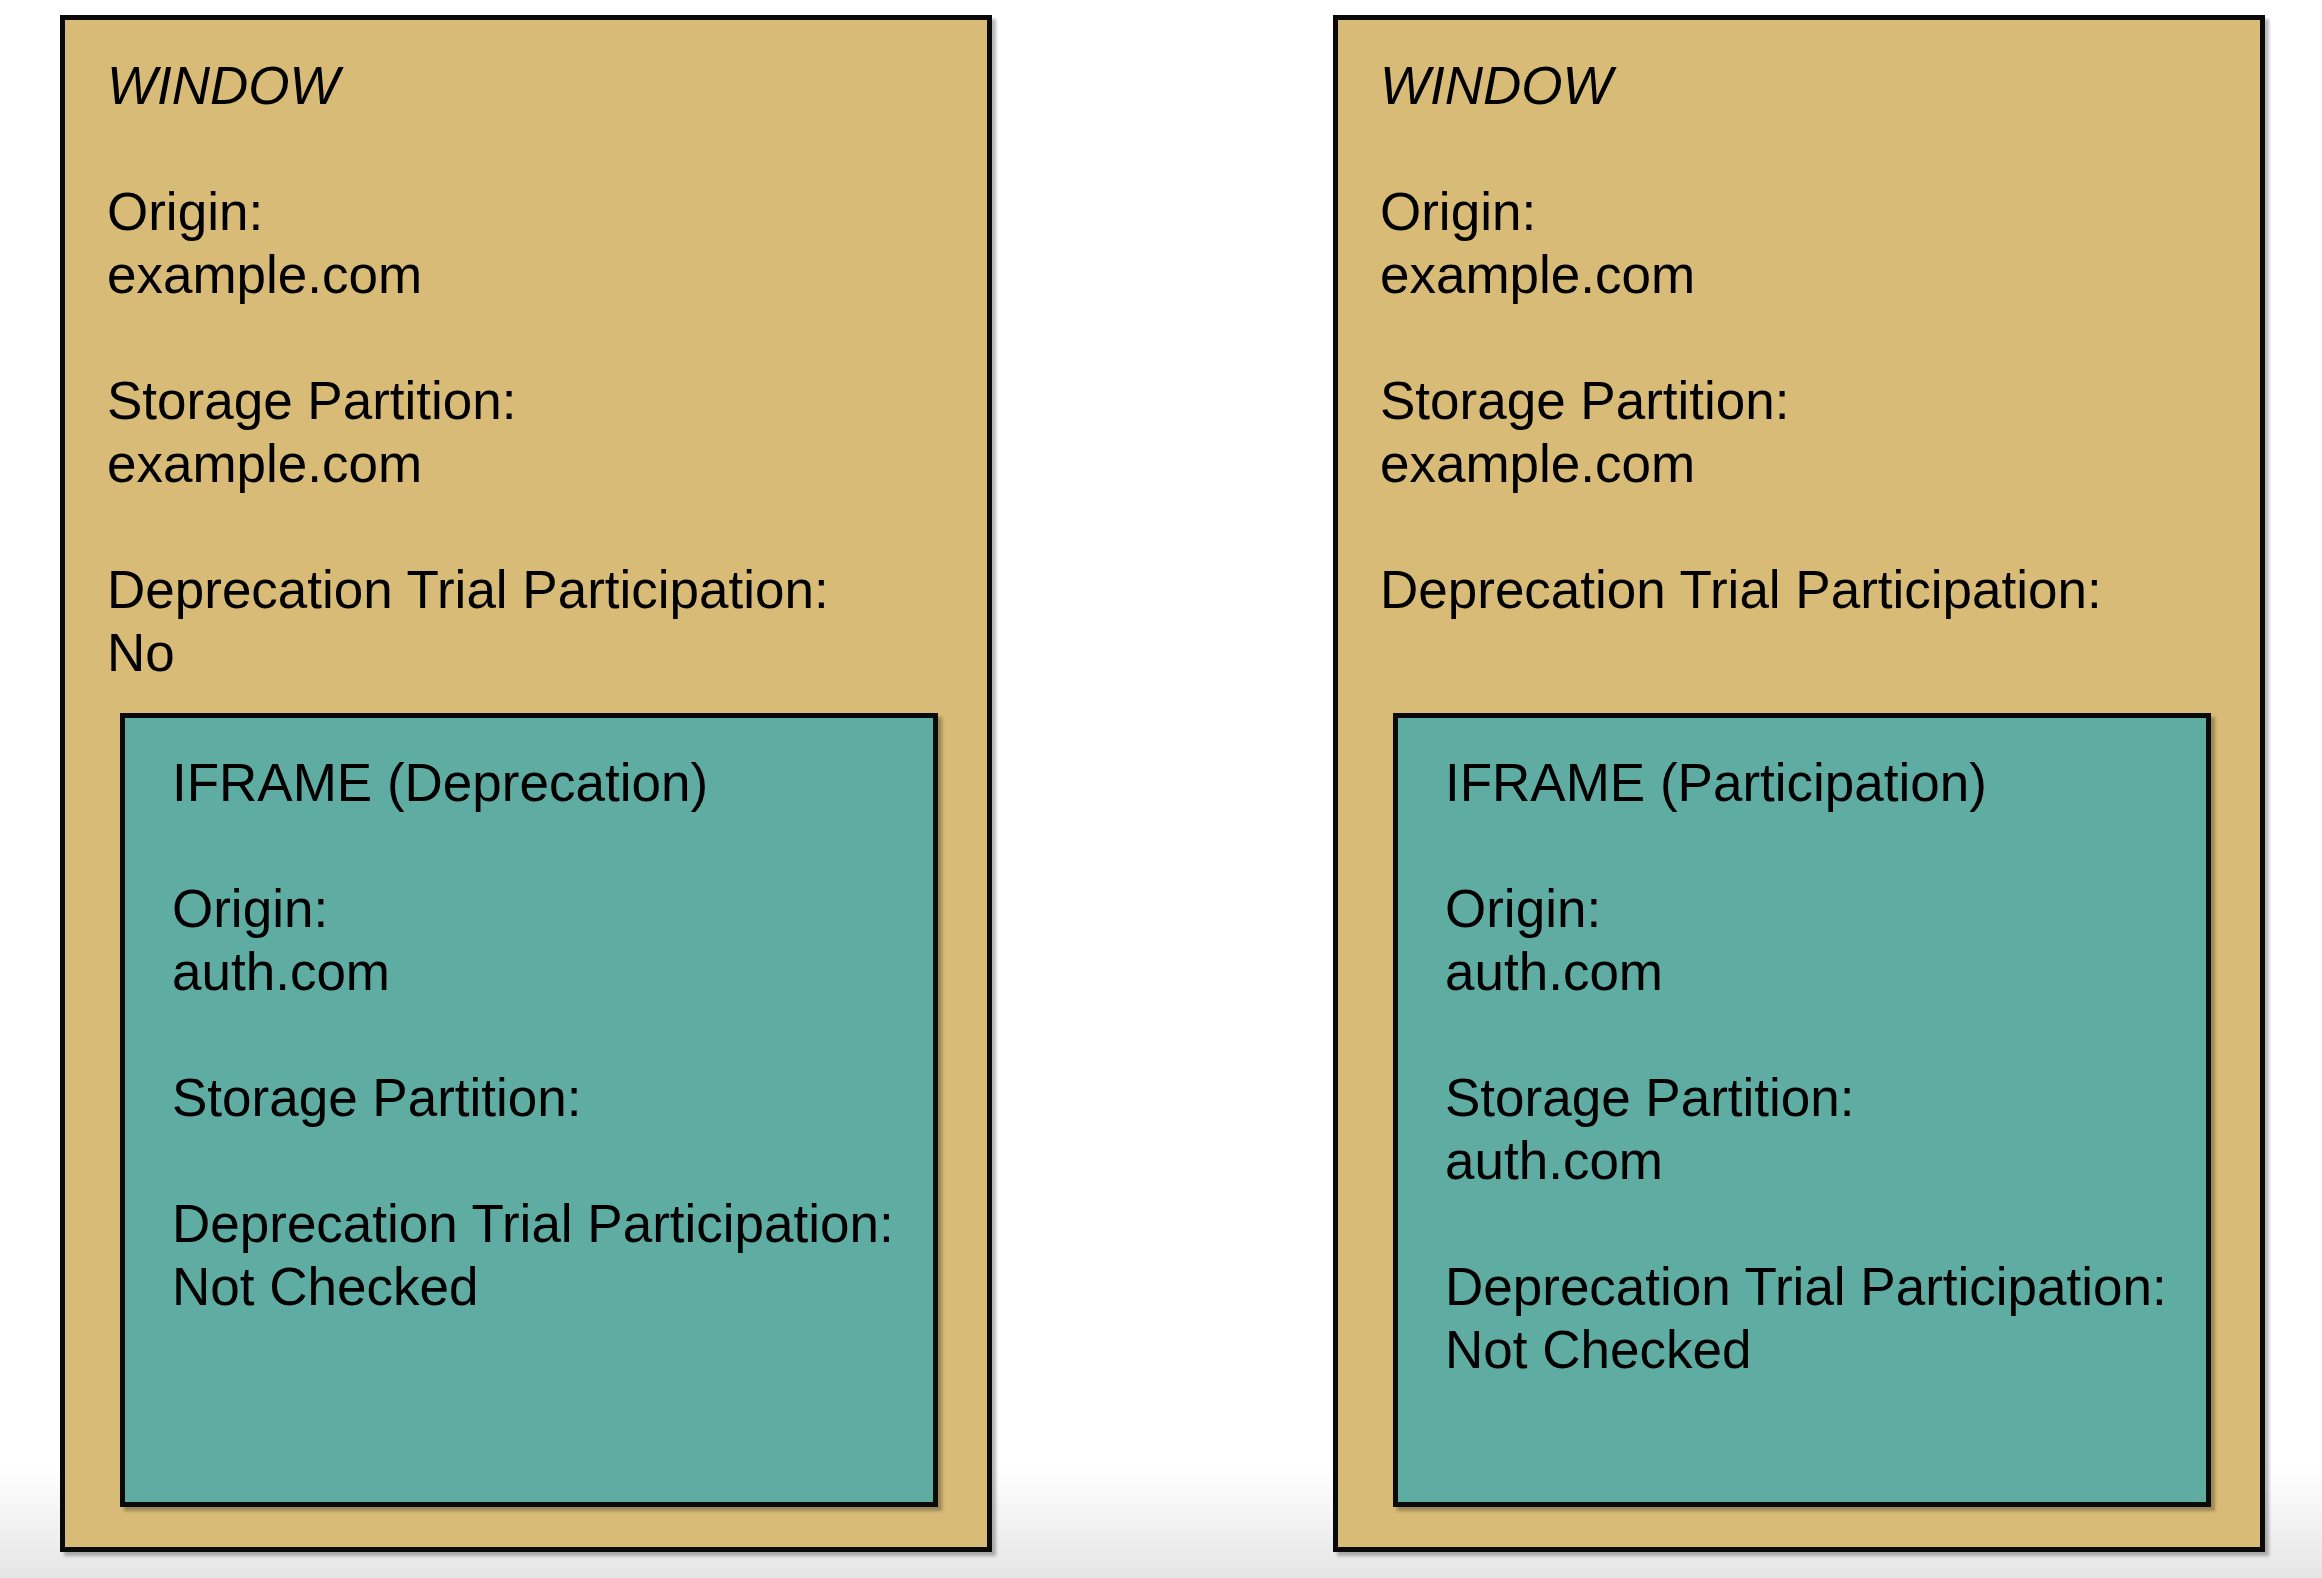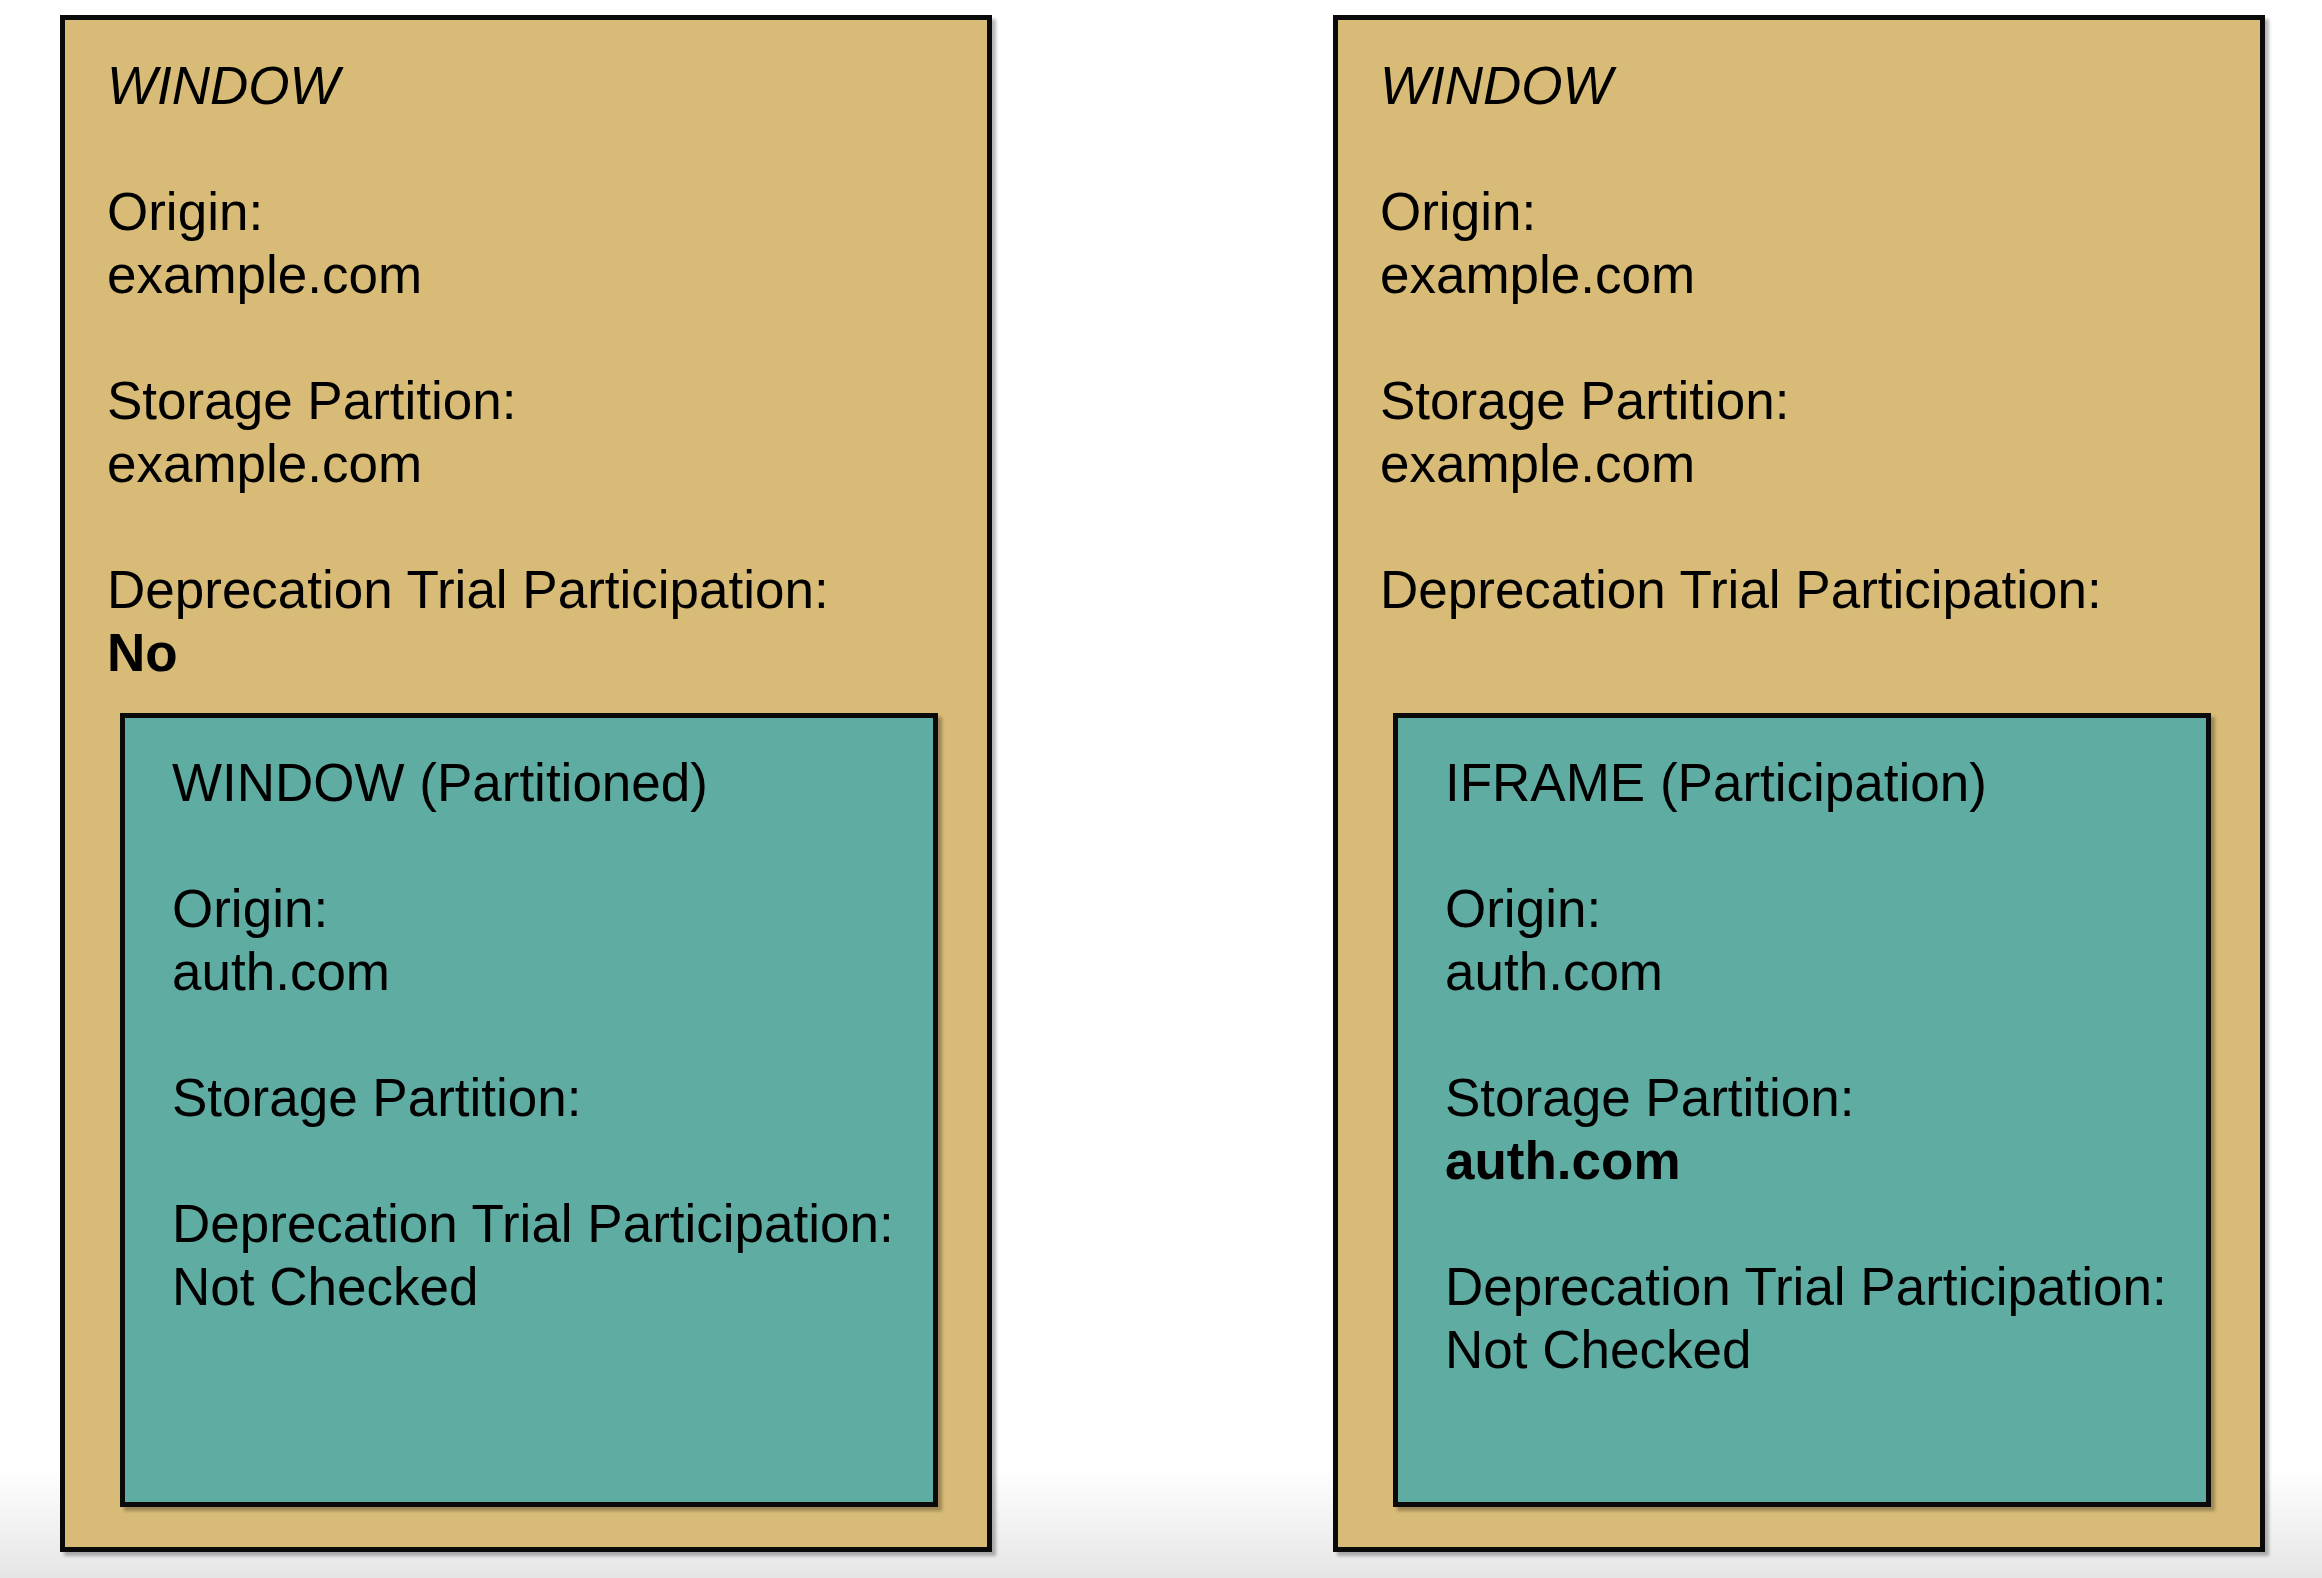--- a/index.html
+++ b/index.html
@@ -18,21 +18,21 @@
     background:#D8BB76;border:5px solid #0a0a0a;box-sizing:border-box;
     padding:34px 42px 0 42px;
     font-size:53px;line-height:63px;
     box-shadow:4px 4px 3px rgba(0,0,0,0.28);
   }
   .win--left{left:60px;}
   .win--right{left:1333px;}
   .win__title{margin:0 0 63px 0;font-style:italic;}
   .field{margin:0 0 63px 0;}
   .field div{white-space:nowrap;}
-  .bold{font-weight:bold;}
+  .bold{font-weight:normal;}
   .iframe{
     position:absolute;left:55px;top:693px;width:818px;height:794px;
     background:#5FACA3;border:5px solid #0a0a0a;box-sizing:border-box;
     padding:33px 47px 0 47px;
     box-shadow:4px 4px 3px rgba(0,0,0,0.28);
   }
   .iframe__title{margin:0 0 63px 0;}
 </style>
 </head>
 <body>
@@ -51,21 +51,21 @@
     <div>Storage Partition:</div>
     <div>example.com</div>
   </div>
 
   <div class="field">
     <div>Deprecation Trial Participation:</div>
     <div class="bold">No</div>
   </div>
 
   <div class="iframe">
-    <div class="iframe__title">WINDOW (Partitioned)</div>
+    <div class="iframe__title">IFRAME (Deprecation)</div>
 
     <div class="field">
       <div>Origin:</div>
       <div>auth.com</div>
     </div>
 
     <div class="field">
       <div>Storage Partition:</div>
     </div>
 

